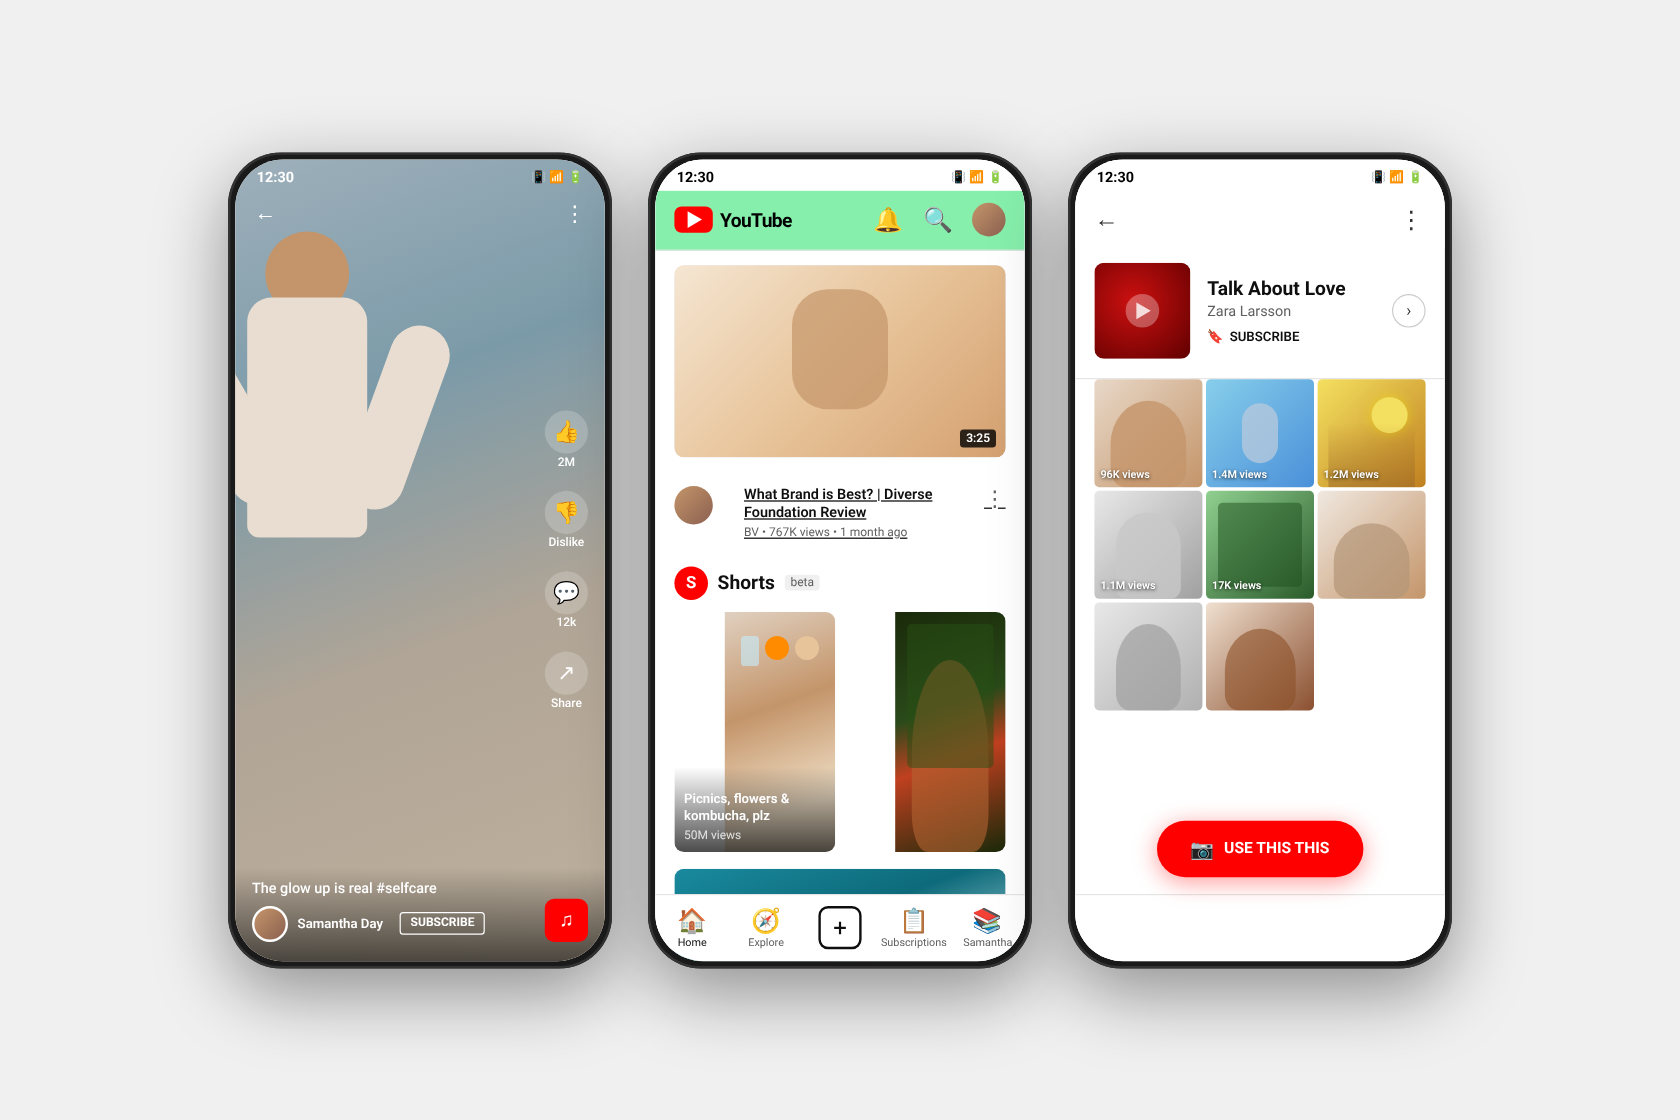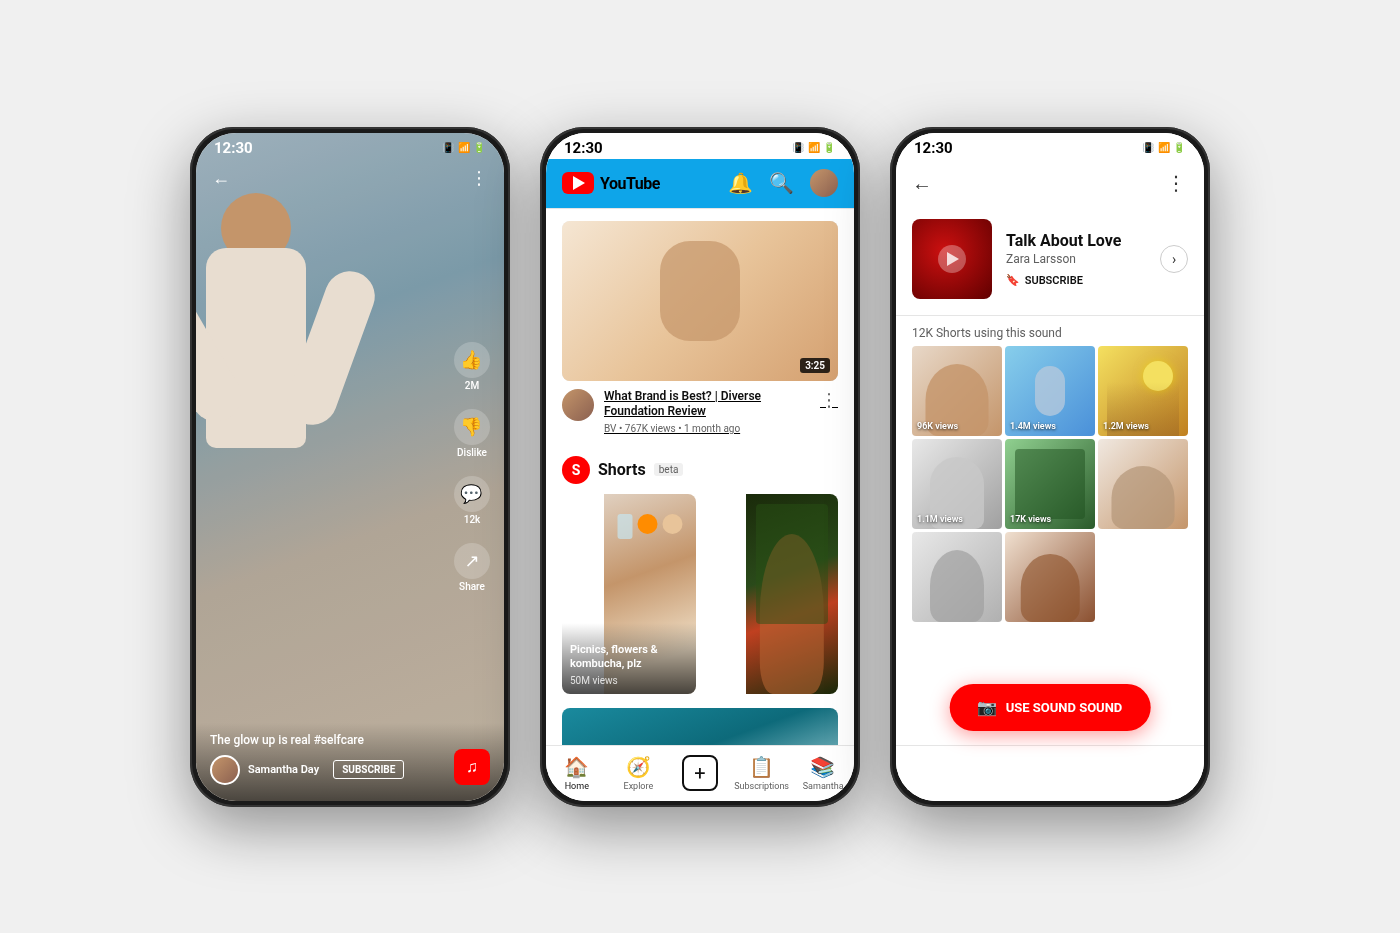--- a/index.html
+++ b/index.html
@@ -57,21 +57,21 @@
       background: transparent;
       color: #fff;
       position: absolute;
       top: 0; left: 0; right: 0;
       z-index: 10;
     }
     .status-bar.light {
       background: #fff;
       color: #000;
     }
-    .status-time { font-weight: 700; font-size: 15px; }
+    .status-time { font-weight: 700; font-size: 12px; }
     .status-icons { display: flex; gap: 3px; align-items: center; font-size: 10px; }
     
     .phone1-bg {
       position: absolute;
       top: 0; left: 0; right: 0; bottom: 0;
       background: linear-gradient(160deg, #b0c4d0 0%, #8aacbc 30%, #c5b8a8 60%, #d4c5b0 100%);
     }
     .phone1-overlay {
       position: absolute;
       top: 0; left: 0; right: 0; bottom: 0;
@@ -194,21 +194,21 @@
       z-index: 5;
     }
     .nav-icon { color: #fff; font-size: 18px; }
     
     .phone2-screen { background: #fff; }
     .yt-header {
       display: flex;
       justify-content: space-between;
       align-items: center;
       padding: 8px 16px;
-      background: #0ea5e9;
+      background: #86efac;
       border-bottom: 1px solid #e5e5e5;
       height: 50px;
     }
     .yt-logo {
       display: flex;
       align-items: center;
       gap: 6px;
     }
     .yt-logo-icon {
       width: 32px; height: 22px;
@@ -249,22 +249,22 @@
       bottom: 8px; right: 8px;
       background: rgba(0,0,0,0.8);
       color: #fff;
       font-size: 10px;
       font-weight: 600;
       padding: 2px 5px;
       border-radius: 3px;
     }
     .video-info {
       display: flex;
-      gap: 10px;
-      margin-top: 8px;
+      gap: 26px;
+      margin-top: 24px;
       align-items: flex-start;
     }
     .video-channel-avatar {
       width: 32px; height: 32px;
       background: linear-gradient(135deg, #c4956a, #8b6050);
       border-radius: 50%;
       flex-shrink: 0;
     }
     .video-details { flex: 1; }
     .video-title { font-size: 12px; font-weight: 600; color: #0f0f0f; line-height: 1.3; }
@@ -727,21 +727,20 @@
             <div class="sound-title">Talk About Love</div>
             <div class="sound-artist">Zara Larsson</div>
             <div class="favorite-btn">
               <span>🔖</span>
               <span>SUBSCRIBE</span>
             </div>
           </div>
           <div class="sound-chevron">›</div>
         </div>
 
-        <div class="sound-count">12K Shorts using this sound</div>
 
         <div class="sound-grid">
 
           <div class="sound-grid-item grid-bg-1">
             <div style="position:absolute;bottom:0;left:50%;transform:translateX(-50%);width:70%;height:80%;background:rgba(196,149,106,0.8);border-radius:50% 50% 20% 20%;"></div>
             <span class="grid-views">96K views</span>
           </div>
           <div class="sound-grid-item grid-bg-2">
             <div style="position:absolute;top:50%;left:50%;transform:translate(-50%,-50%);width:30px;height:50px;background:rgba(180,200,220,0.8);border-radius:20px;"></div>
             <span class="grid-views">1.4M views</span>
@@ -767,21 +766,21 @@
           <div class="sound-grid-item grid-bg-8">
             <div style="position:absolute;bottom:0;left:50%;transform:translateX(-50%);width:60%;height:80%;background:rgba(160,160,160,0.7);border-radius:50% 50% 20% 20%;"></div>
           </div>
           <div class="sound-grid-item grid-bg-9">
             <div style="position:absolute;bottom:0;left:50%;transform:translateX(-50%);width:65%;height:75%;background:rgba(140,80,40,0.6);border-radius:50% 50% 20% 20%;"></div>
           </div>
         </div>
 
         <div class="use-sound-btn">
           <span class="camera-icon-small">📷</span>
-          <span>USE SOUND SOUND</span>
+          <span>USE THIS THIS</span>
         </div>
 
         <div class="phone3-bottom"></div>
       </div>
     </div>
   </div>
 
 </div>
 
 </body></html>

